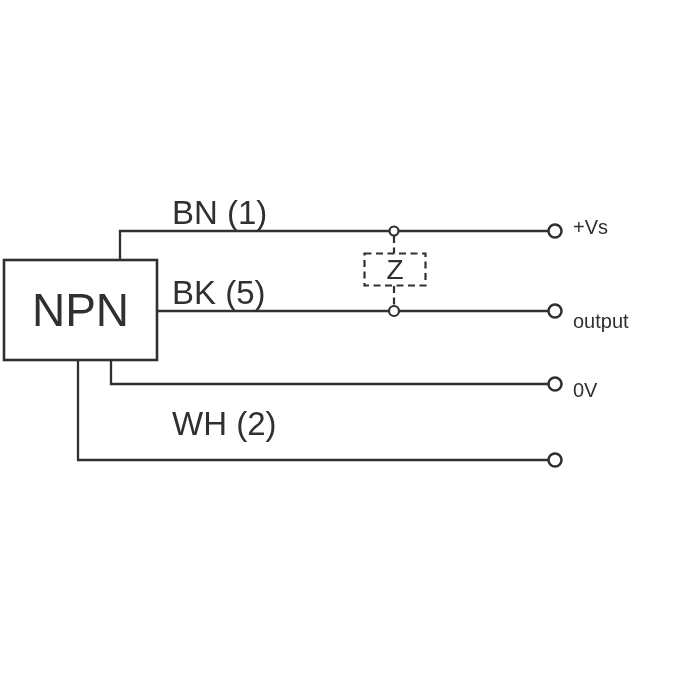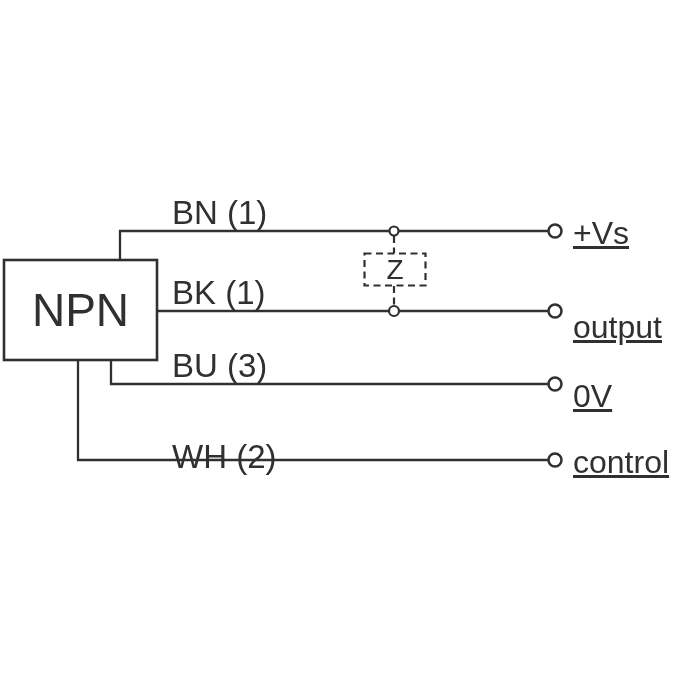--- a/index.html
+++ b/index.html
@@ -74,22 +74,21 @@
     justify-content: center;
     font-size: 28px;
   }
   .wire-lbl {
     left: 172px;
     font-size: 33px;
     text-align: right;
   }
   .term-lbl {
     left: 573px;
-    font-size: 32px;
-    text-decoration: underline;
+    font-size: 20px;
   }
 </style>
 </head>
 <body>
 
 <div class="canvas">
 
   <svg width="675" height="675" viewBox="0 0 675 675">
 
     <rect class="boxline" x="4" y="260" width="153" height="100"></rect>
@@ -110,22 +109,20 @@
     <circle class="terminal" cx="555" cy="311" r="6.5"></circle>
     <circle class="terminal" cx="555" cy="384" r="6.5"></circle>
     <circle class="terminal" cx="555" cy="460" r="6.5"></circle>
   </svg>
 
   <div class="lbl device-lbl">NPN</div>
 
   <div class="lbl z-lbl">Z</div>
 
   <div class="lbl wire-lbl" style="top:196px">BN (1)</div>
-  <div class="lbl wire-lbl" style="top:276px">BK (1)</div>
-  <div class="lbl wire-lbl" style="top:349px">BU (3)</div>
-  <div class="lbl wire-lbl" style="top:440px">WH (2)</div>
+  <div class="lbl wire-lbl" style="top:276px">BK (5)</div>
+  <div class="lbl wire-lbl" style="top:407px">WH (2)</div>
 
   <div class="lbl term-lbl" style="top:217px">+Vs</div>
   <div class="lbl term-lbl" style="top:311px">output</div>
   <div class="lbl term-lbl" style="top:380px">0V</div>
-  <div class="lbl term-lbl" style="top:446px">control</div>
 
 </div>
 
 </body></html>

